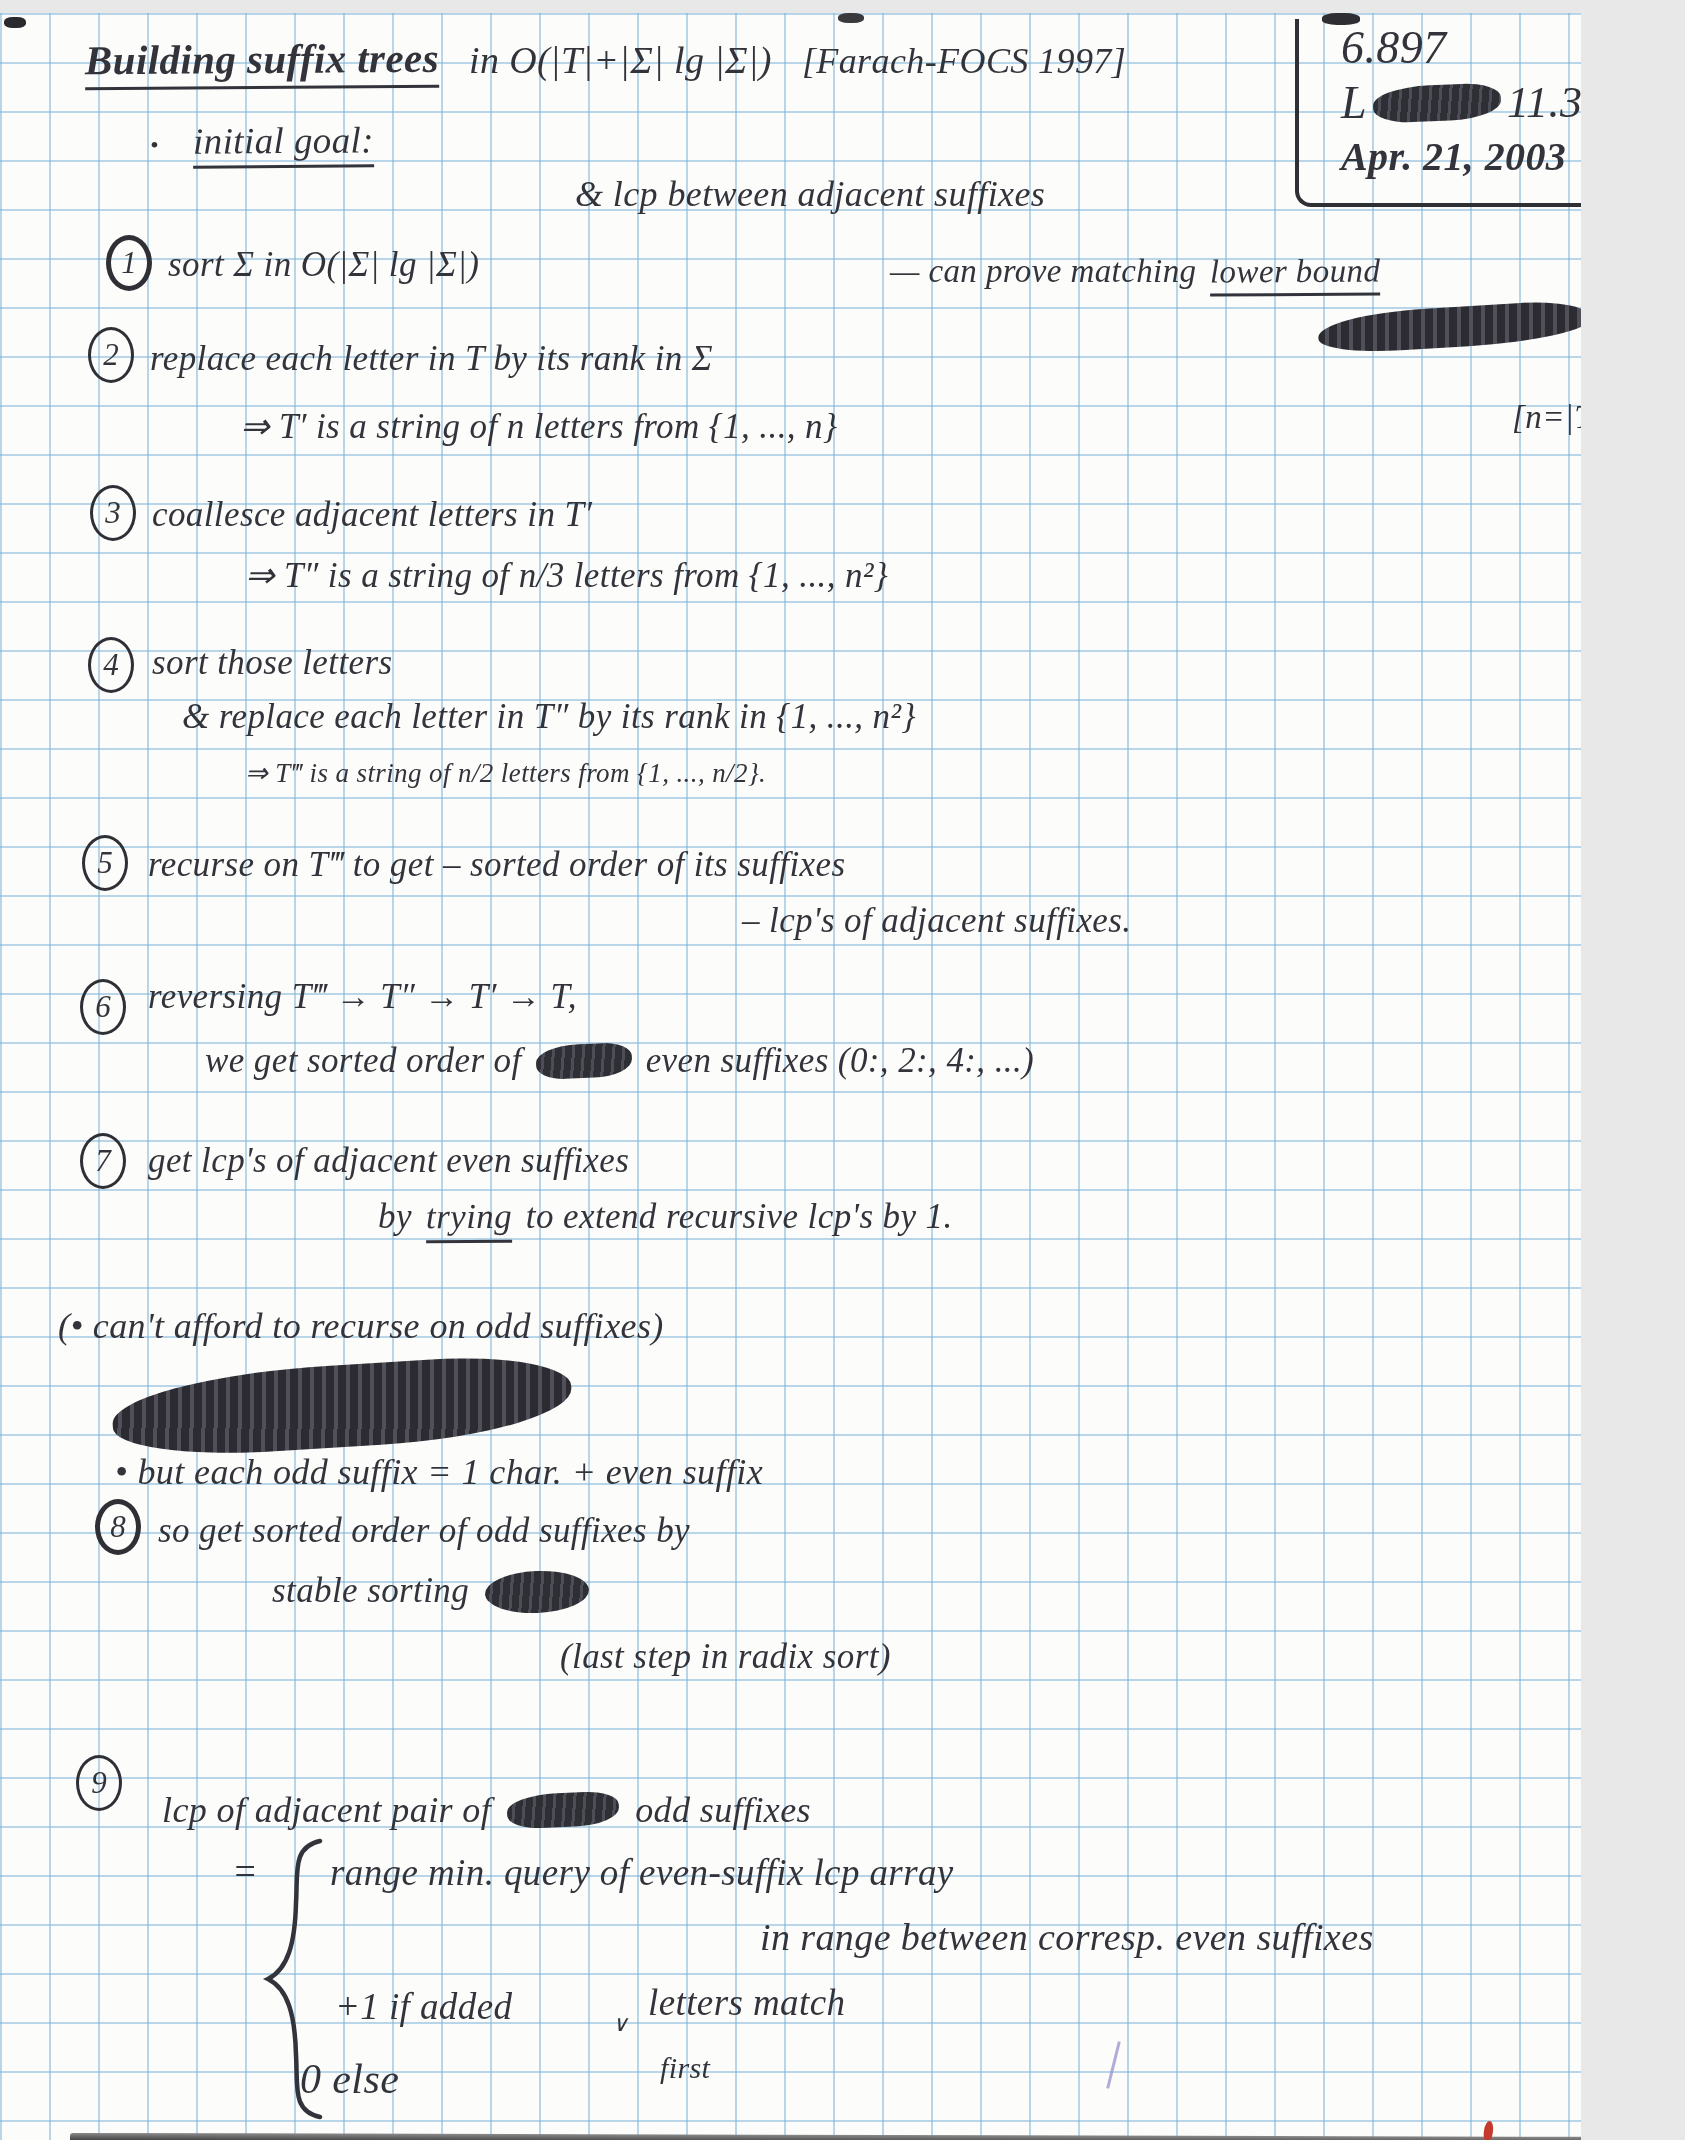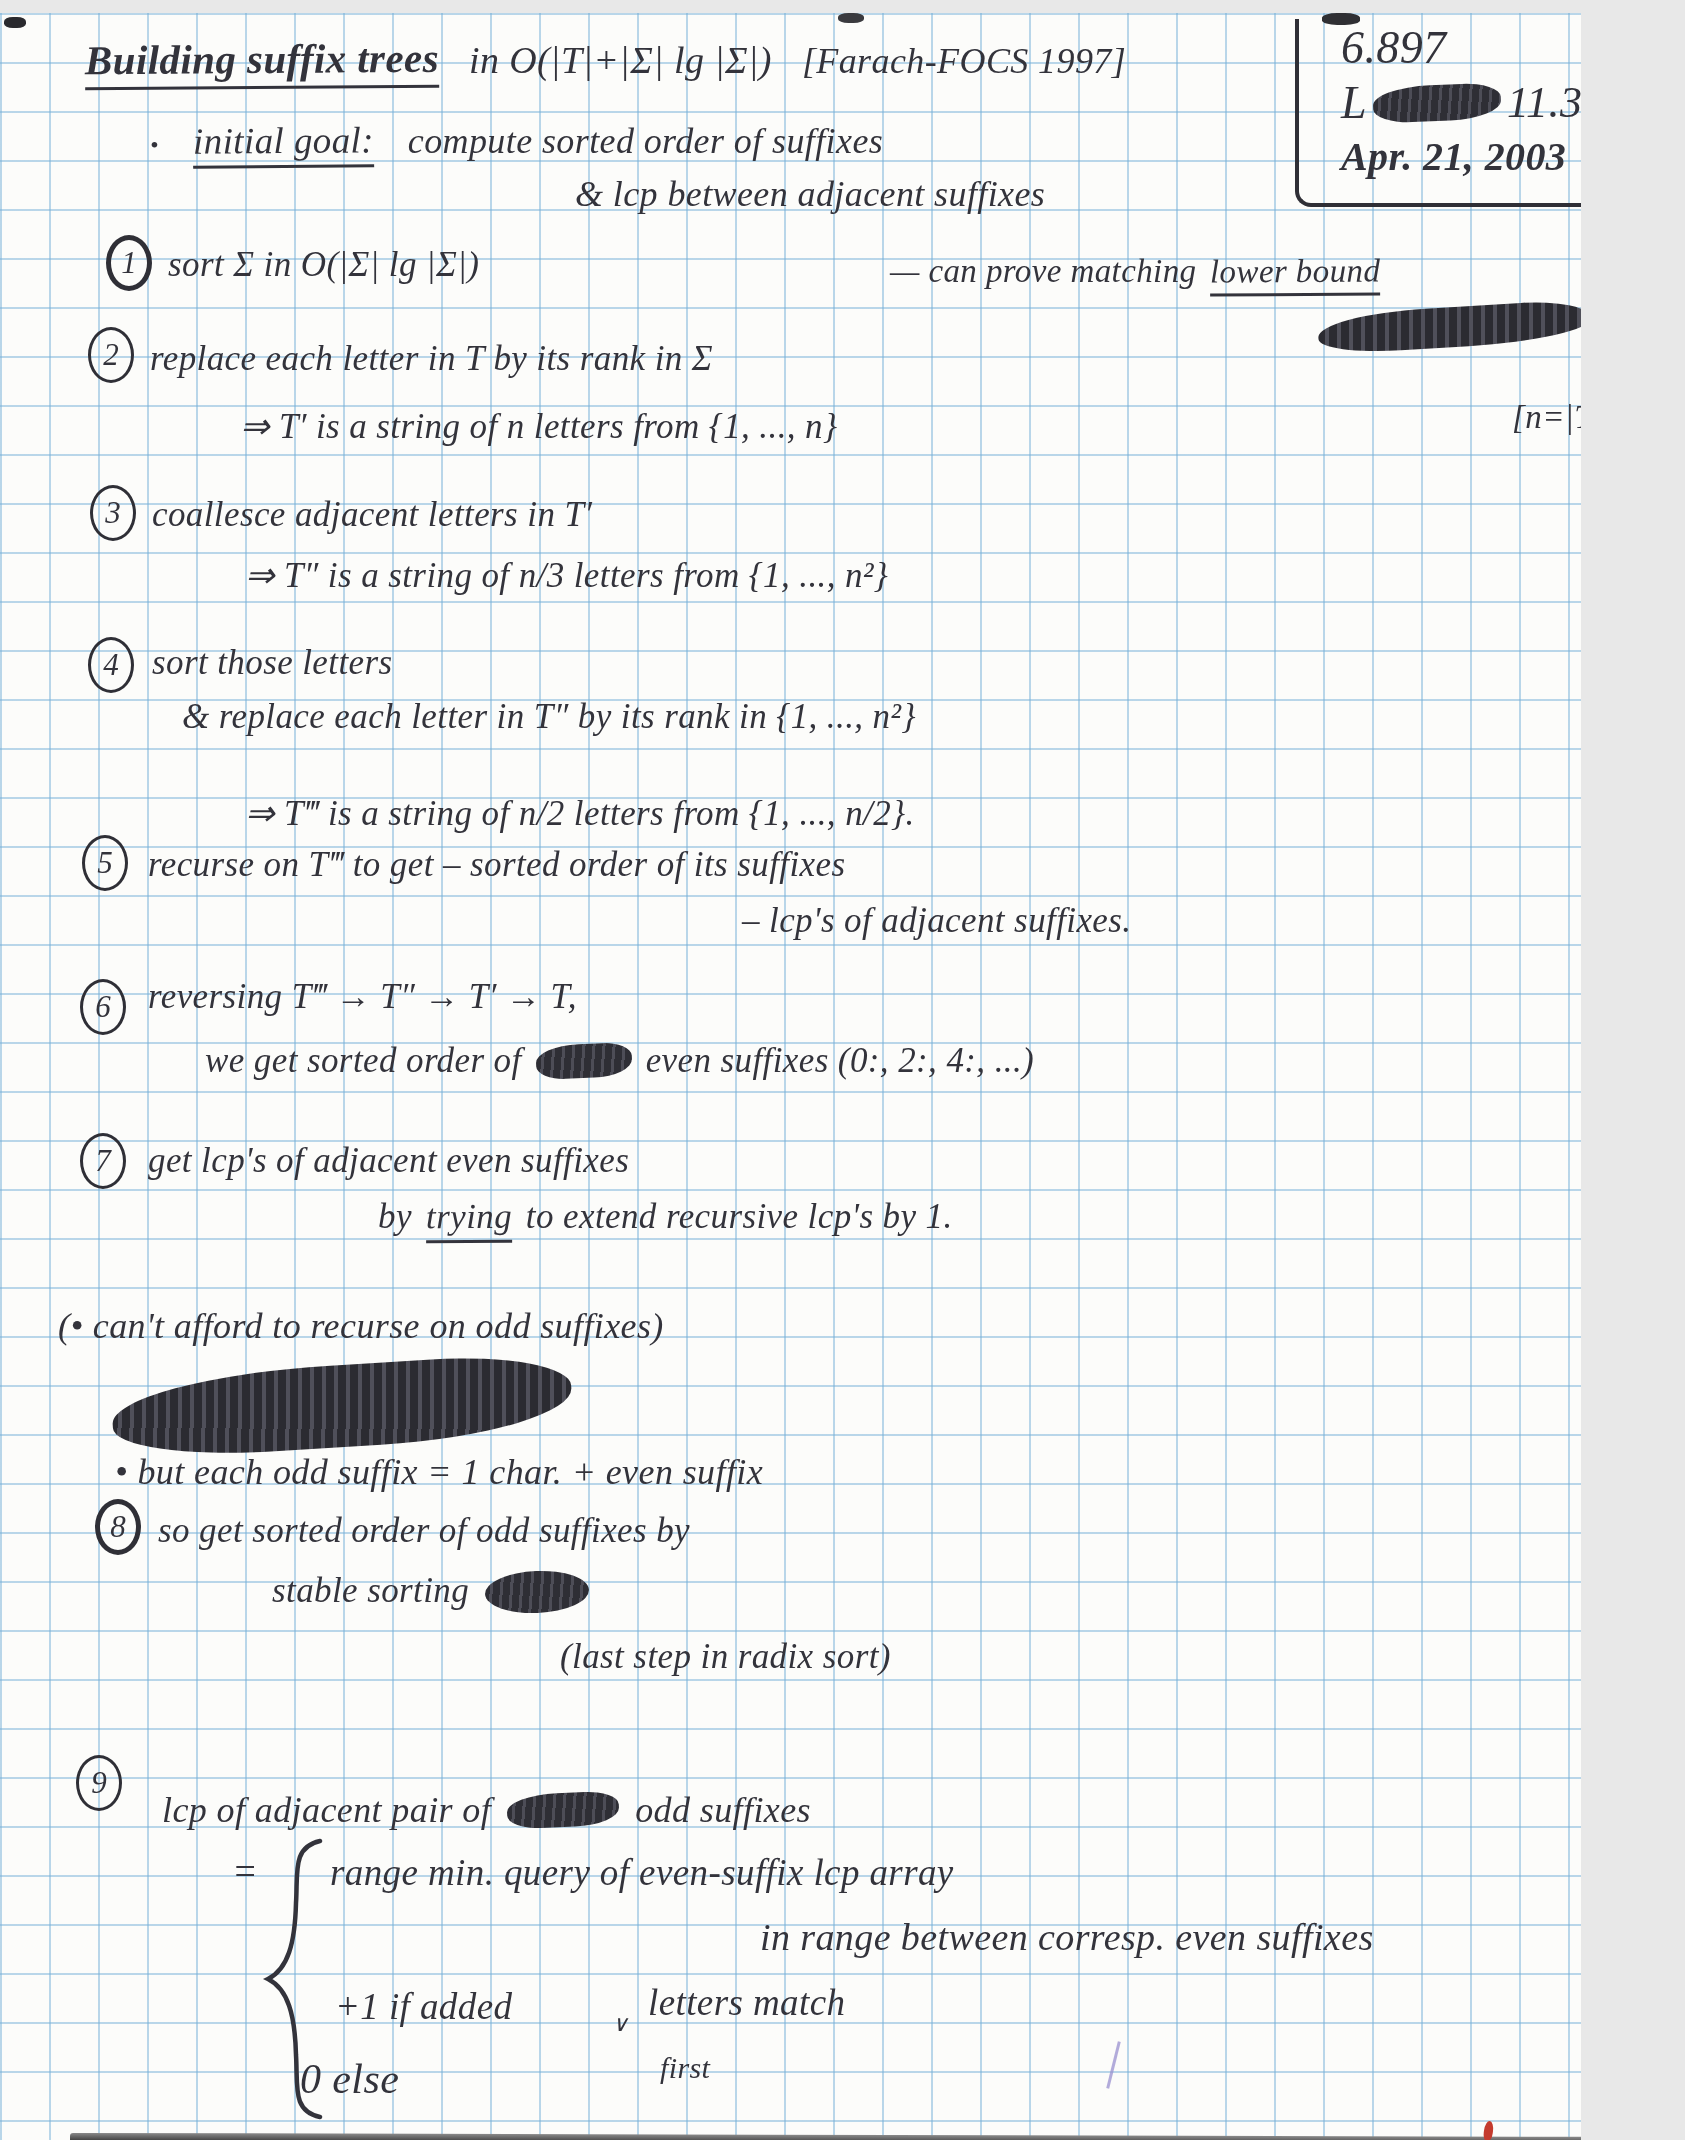--- a/index.html
+++ b/index.html
@@ -54,21 +54,20 @@
       <span class="hw" style="position:static;font-size:46px;">L</span>
       <span class="scrib" style="width:128px;height:36px;"></span>
       <span class="hw" style="position:static;font-size:44px;">11.3</span>
     </div>
     <div class="hw" style="position:static;font-size:40px;font-weight:700;margin-top:4px;">Apr. 21, 2003</div>
   </div>
 
   <div class="hw row" style="left:150px;top:106px;gap:34px;">
     <span style="font-size:24px;">•</span>
     <span class="ul" style="font-size:37px;">initial goal:</span>
-    <span style="font-size:36px;">compute sorted order of suffixes</span>
   </div>
   <div class="hw" style="left:575px;top:160px;font-size:36px;">&amp; lcp between adjacent suffixes</div>
 
   <div class="stepnum" style="left:106px;top:222px;border-width:5px;">1</div>
   <div class="hw" style="left:168px;top:232px;font-size:35px;">sort Σ in O(|Σ| lg |Σ|)</div>
   <div class="hw row" style="left:890px;top:240px;gap:14px;">
     <span style="font-size:33px;">— can prove matching</span>
     <span class="ul" style="font-size:33px;">lower bound</span>
   </div>
   <div class="blob" style="left:1318px;top:294px;width:272px;height:40px;border-radius:40% 25% 45% 30%/55% 45% 50% 40%;"></div>
@@ -79,21 +78,21 @@
   <div class="hw" style="left:240px;top:393px;font-size:35px;">⇒ T′ is a string of n letters from {1, ..., n}</div>
   <div class="hw" style="left:1512px;top:386px;font-size:33px;">[n=|T|]</div>
 
   <div class="stepnum" style="left:90px;top:472px;">3</div>
   <div class="hw" style="left:152px;top:482px;font-size:35px;">coallesce adjacent letters in T′</div>
   <div class="hw" style="left:245px;top:542px;font-size:35px;">⇒ T″ is a string of n/3 letters from {1, ..., n²}</div>
 
   <div class="stepnum" style="left:88px;top:624px;">4</div>
   <div class="hw" style="left:152px;top:630px;font-size:35px;">sort those letters</div>
   <div class="hw" style="left:182px;top:684px;font-size:35px;">&amp; replace each letter in T″ by its rank in {1, ..., n²}</div>
-  <div class="hw" style="left:245px;top:780px;font-size:35px;">⇒ T‴ is a string of n/2 letters from {1, ..., n/2}.</div>
+  <div class="hw" style="left:245px;top:744px;font-size:27px;">⇒ T‴ is a string of n/2 letters from {1, ..., n/2}.</div>
 
   <div class="stepnum" style="left:82px;top:822px;">5</div>
   <div class="hw" style="left:148px;top:832px;font-size:35px;">recurse on T‴ to get  – sorted order of its suffixes</div>
   <div class="hw" style="left:742px;top:888px;font-size:35px;">– lcp's of adjacent suffixes.</div>
 
   <div class="stepnum" style="left:80px;top:966px;">6</div>
   <div class="hw" style="left:148px;top:964px;font-size:35px;">reversing T‴ → T″ → T′ → T,</div>
   <div class="hw row" style="left:205px;top:1028px;gap:14px;">
     <span style="font-size:35px;">we get sorted order of</span>
     <span class="scrib" style="width:96px;height:34px;align-self:center;"></span>

